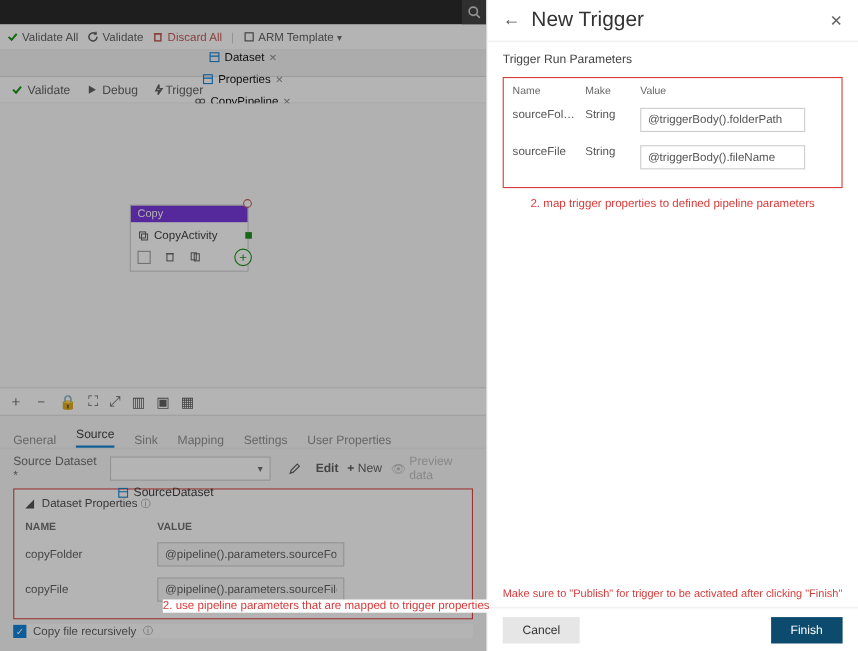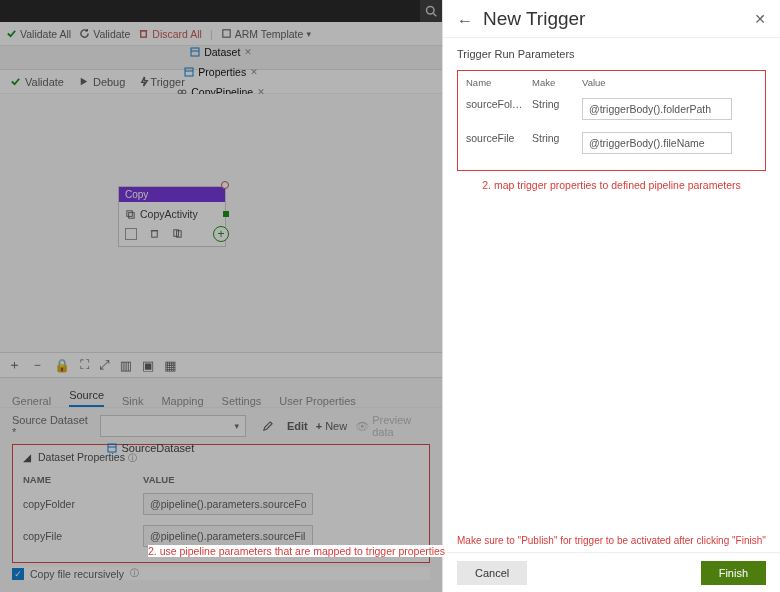--- a/index.html
+++ b/index.html
@@ -58,21 +58,21 @@
   .trg-table .hrow .c1 { width:66px;} .trg-table .hrow .c2 { width:50px;} .trg-table .hrow .c3 { flex:1;}
   .trg-table .drow { display:flex; font-size:10.5px; color:#555; padding:6px 0;}
   .trg-table .drow .c1 { width:66px; overflow:hidden; text-overflow:ellipsis; white-space:nowrap;}
   .trg-table .drow .c2 { width:50px;}
   .trg-table .drow .c3 input { width:150px; height:22px; border:1px solid #ccc; padding:0 6px; font-size:10.5px; color:#555;}
   .ann1 { font-size:10.5px; color:#d83b3b; margin-top:8px; text-align:center;}
   .panel-note { font-size:10px; color:#d83b3b; padding:0 14px 6px 14px;}
   .panel-foot { height:40px; border-top:1px solid #eee; display:flex; align-items:center; justify-content:space-between; padding:0 14px;}
   .btn { height:24px; padding:0 18px; font-size:11px; display:flex; align-items:center; border:none;}
   .btn.cancel { background:#e6e6e6; color:#333;}
-  .btn.finish { background:#4d7c0f; color:#fff;}
+  .btn.finish { background:#0c4a6e; color:#fff;}
   .mini-ico { width:11px; height:11px; }
   .green { stroke:#0a8a0a; }
   .chev { font-size:9px; color:#666;}
 </style>
 </head>
 <body>
 
 <div class="left">
   <div class="topbar">
     <div class="search-sq">

